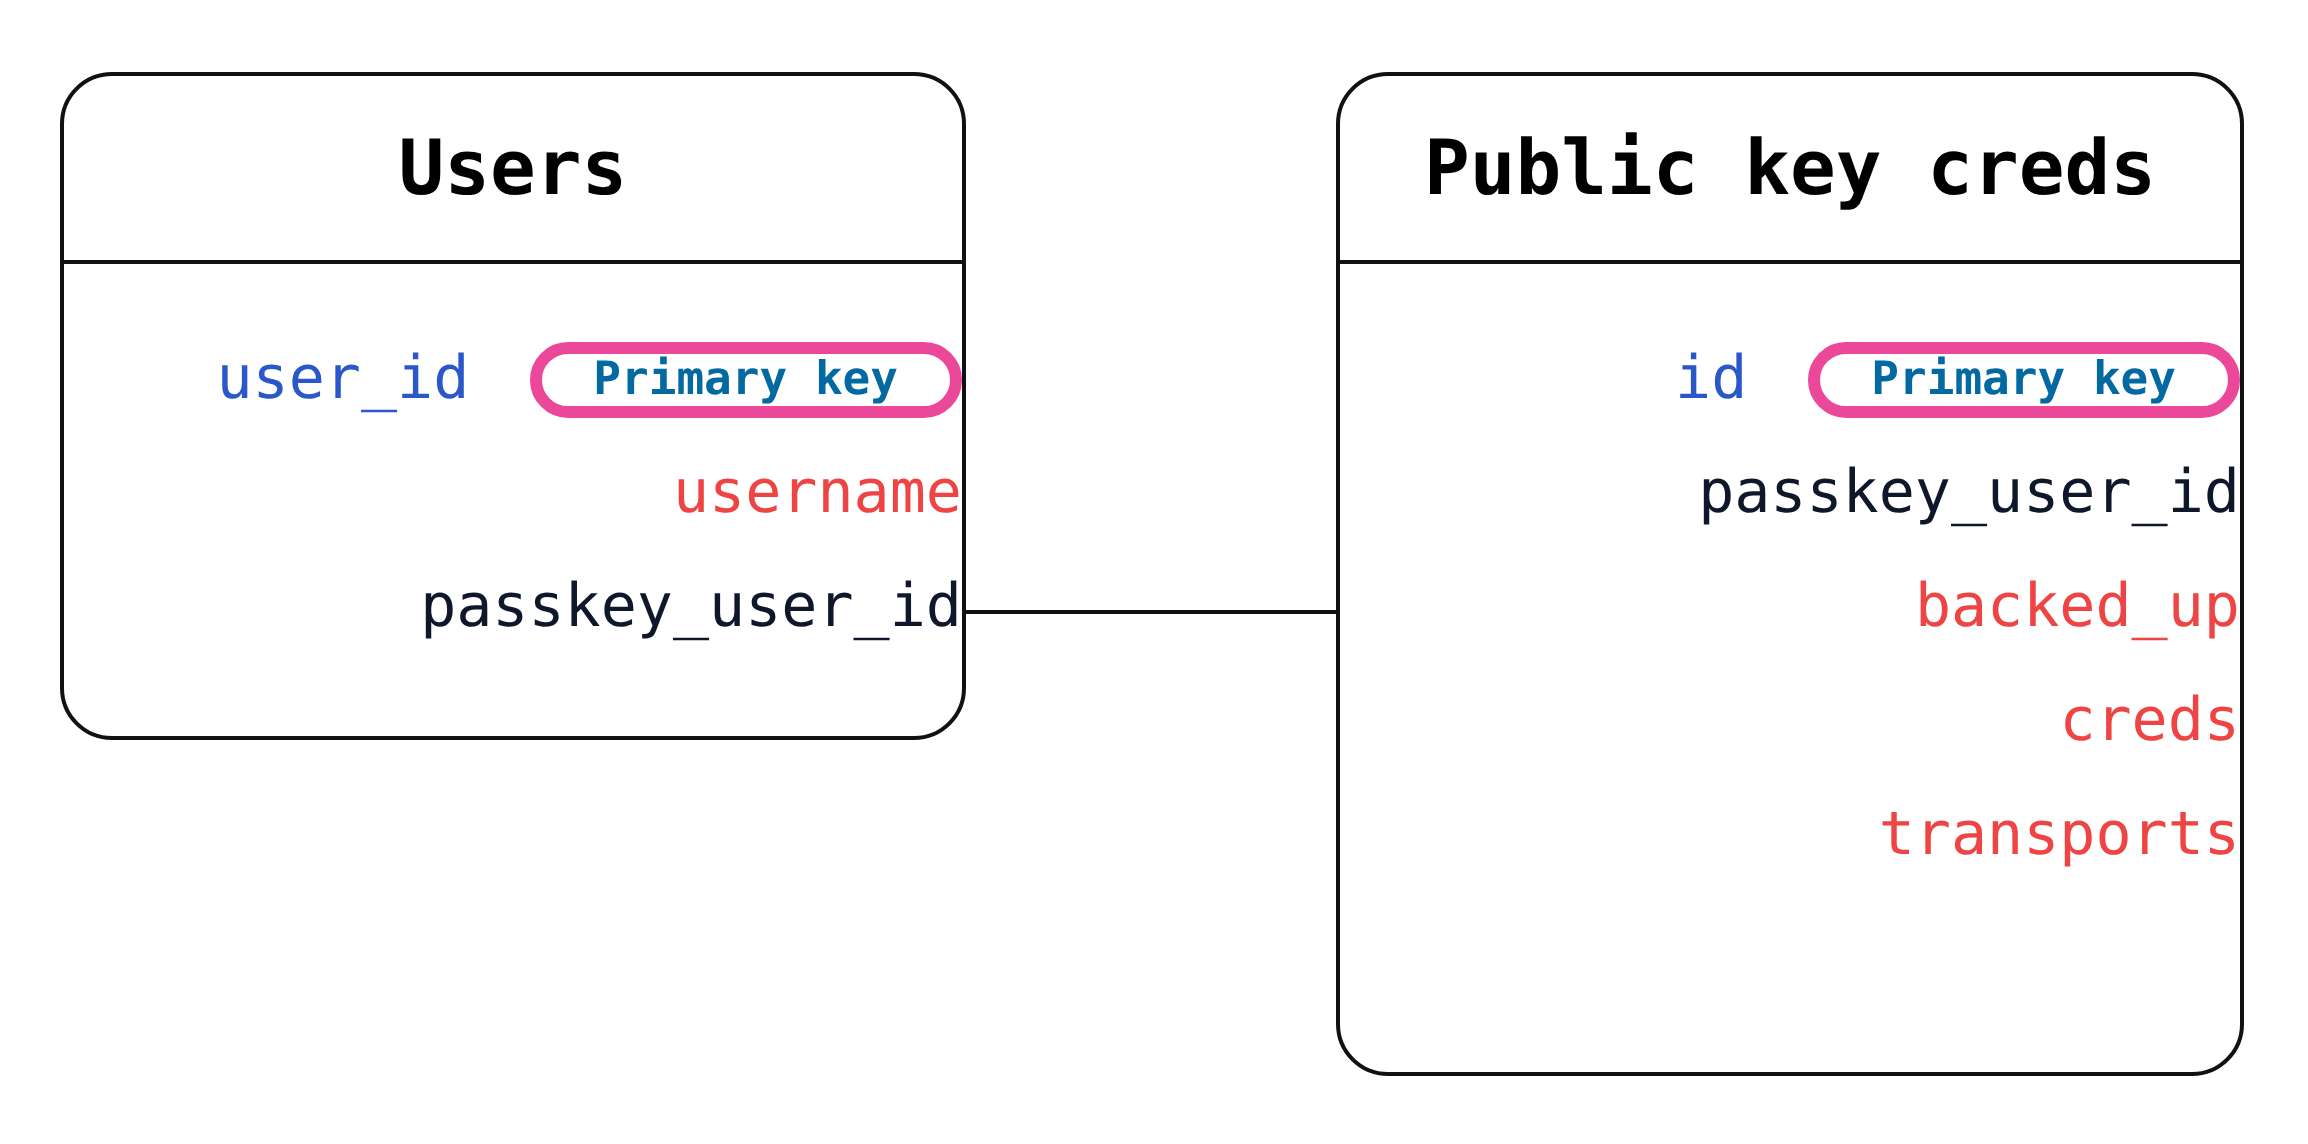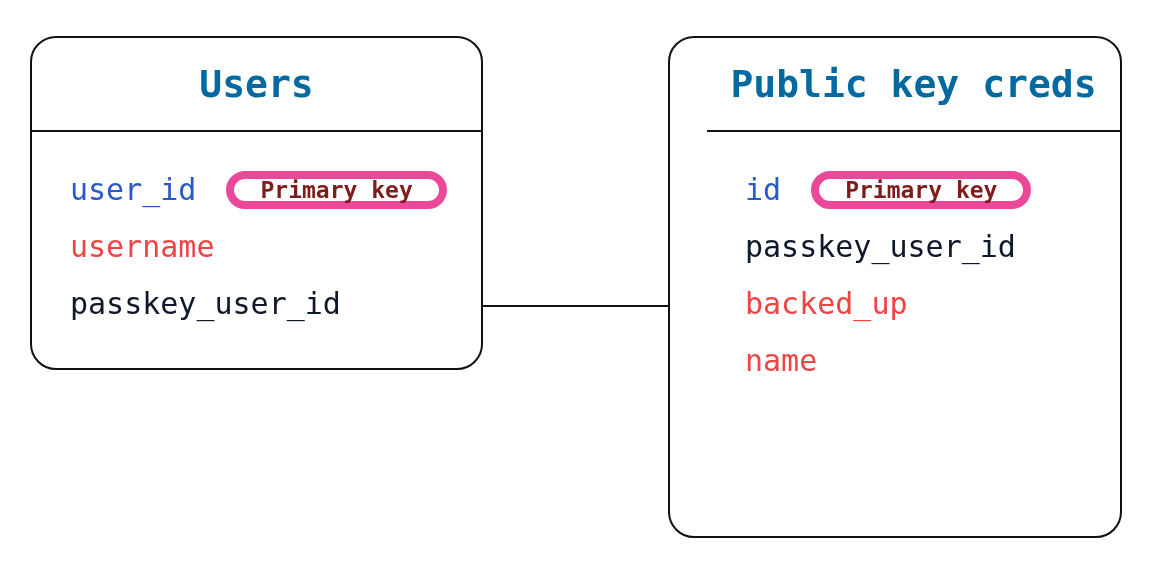--- a/index.html
+++ b/index.html
@@ -26,57 +26,57 @@
     left: 30px;
     top: 36px;
     width: 453px;
     height: 334px;
   }
   .card-pkc {
     left: 668px;
     top: 36px;
     width: 454px;
     height: 502px;
-    padding-left: 37px;
   }
   .table-header {
     height: 92px;
     border-bottom: 2px solid #111111;
     display: flex;
     align-items: center;
     justify-content: center;
     font-size: 38px;
     font-weight: bold;
-    color: #0369a1;
+    color: #000000;
     white-space: nowrap;
   }
   .table-body {
     padding: 29px 0 0 38px;
   }
   .field-row {
     height: 57px;
     display: flex;
     align-items: center;
     white-space: nowrap;
+    justify-content: flex-end;
   }
   .field-name {
     font-size: 30px;
     color: #ef4444;
   }
   .c-blue   { color: #2a57c9; }
   .c-orange { color: #0f172a; }
   .pk-badge {
     margin-left: 30px;
     height: 38px;
     display: inline-flex;
     align-items: center;
     padding: 0 26px;
-    border: 8px solid #ec4899;
+    border: 6px solid #ec4899;
     border-radius: 21px;
-    color: #7f1d1d;
+    color: #0369a1;
     font-size: 23px;
     font-weight: bold;
     box-sizing: border-box;
     background: #ffffff;
   }
   .connector {
     position: absolute;
     left: 482px;
     top: 305px;
     width: 186px;
@@ -114,18 +114,21 @@
         <span class="field-name c-blue">id</span>
         <span class="pk-badge">Primary key</span>
       </div>
       <div class="field-row">
         <span class="field-name c-orange">passkey_user_id</span>
       </div>
       <div class="field-row">
         <span class="field-name">backed_up</span>
       </div>
       <div class="field-row">
-        <span class="field-name">name</span>
+        <span class="field-name">creds</span>
+      </div>
+      <div class="field-row">
+        <span class="field-name">transports</span>
       </div>
     </div>
   </div>
 
 </div>
 
 </body></html>

